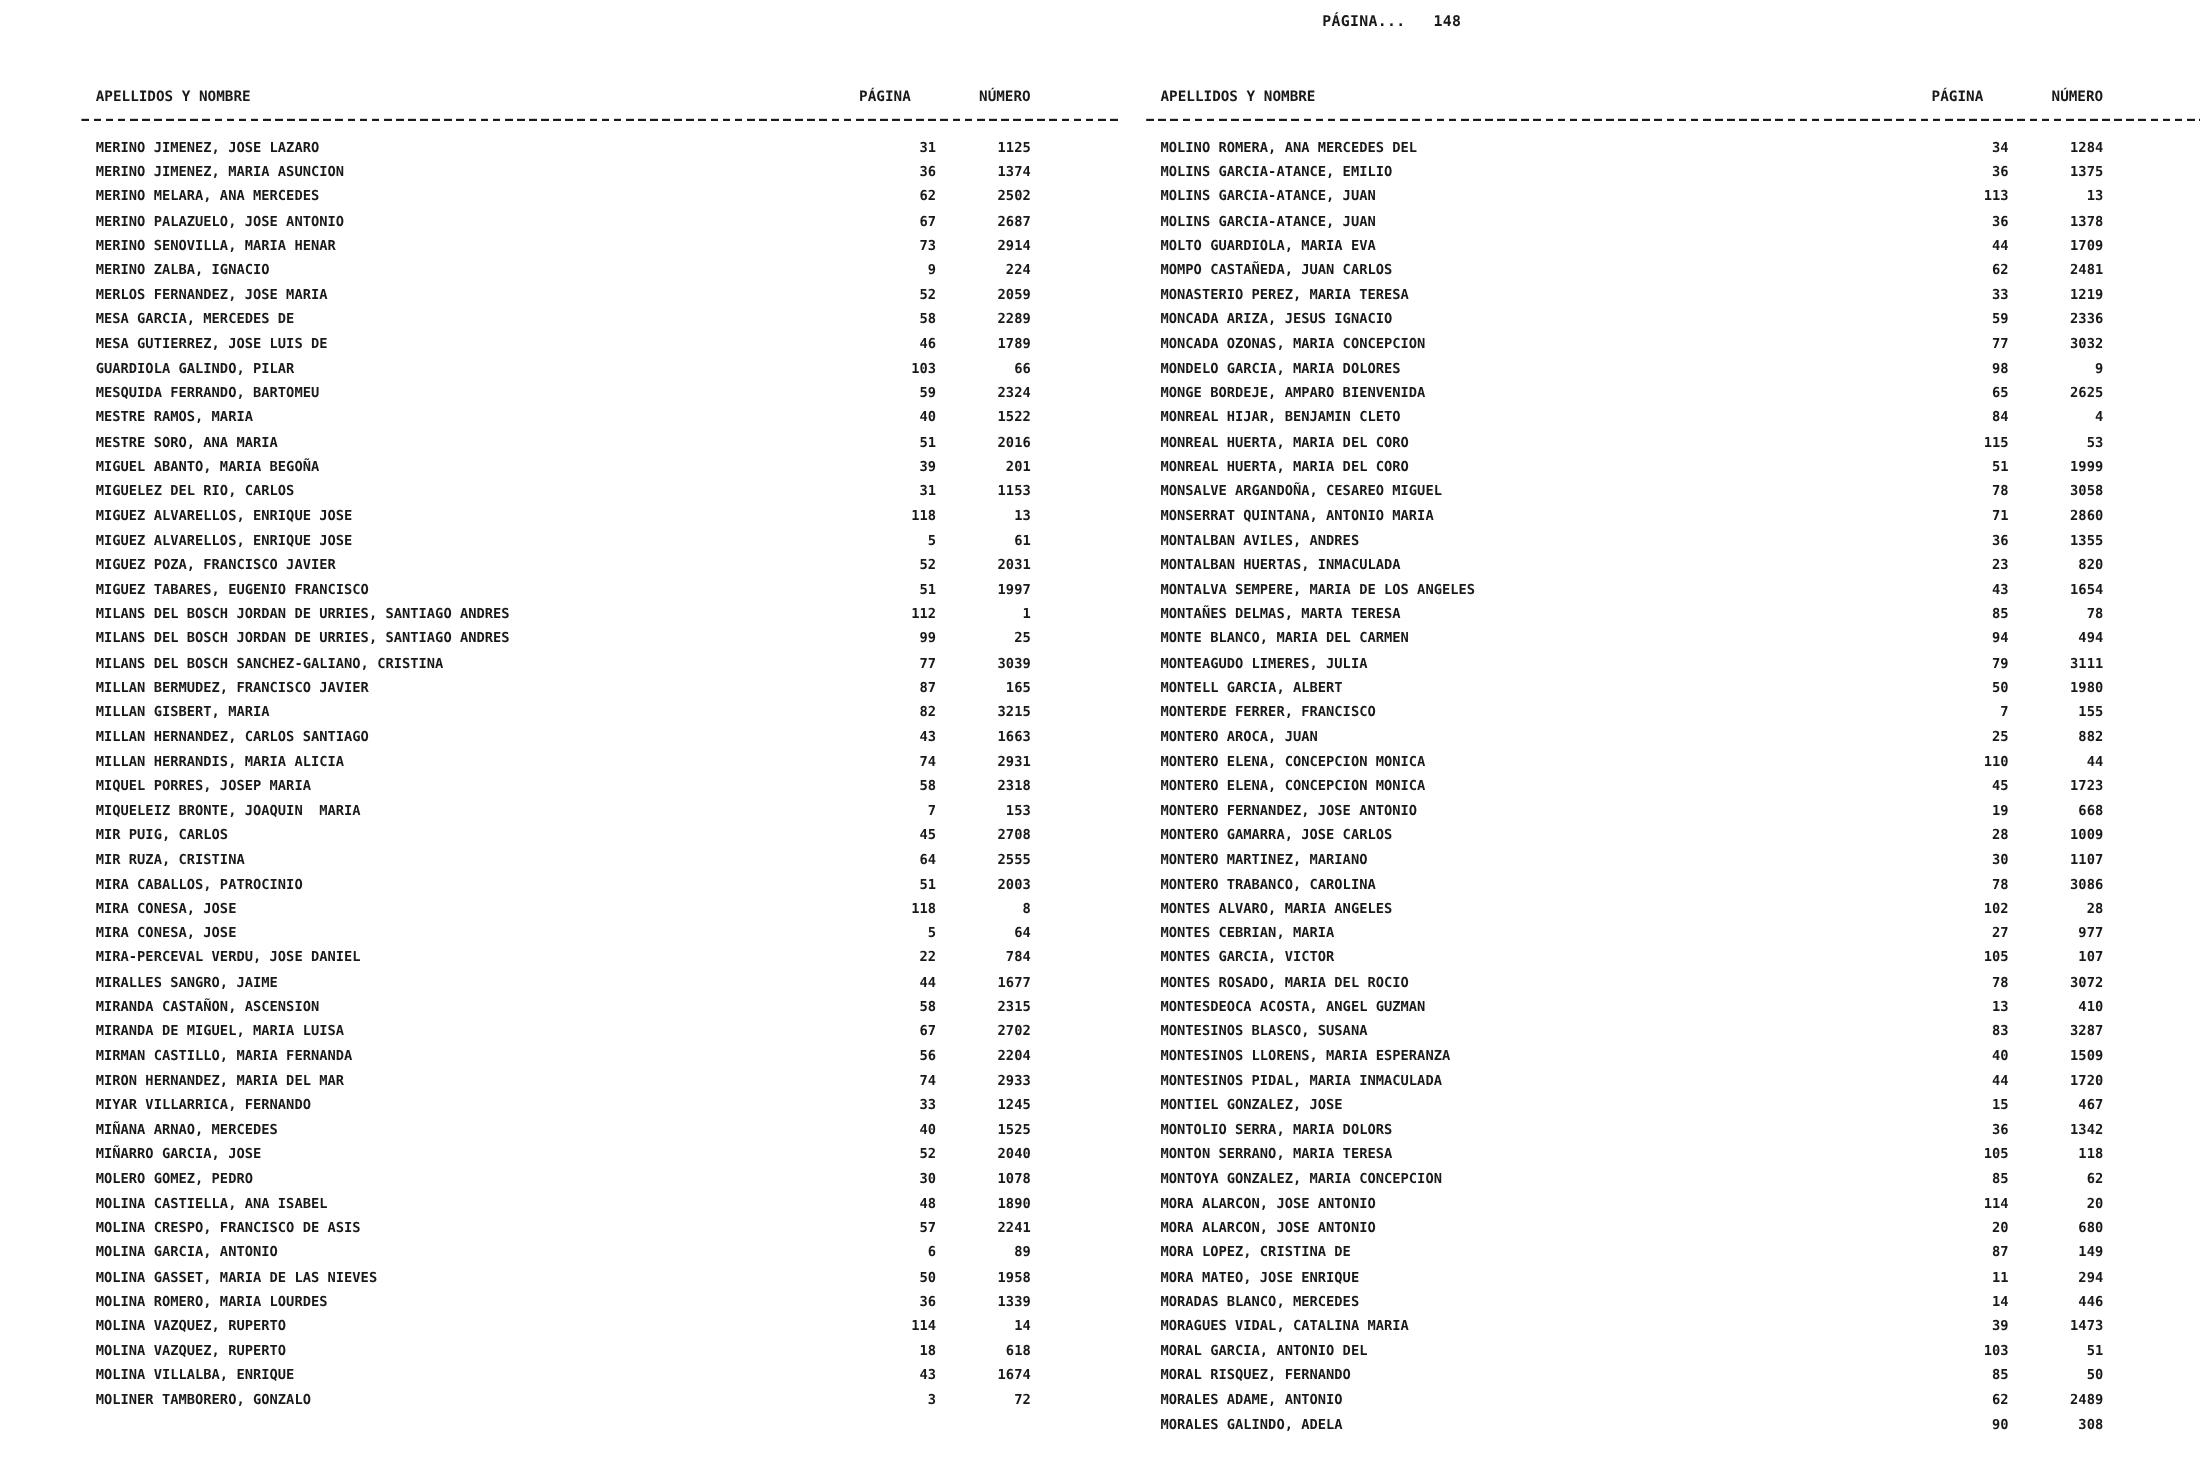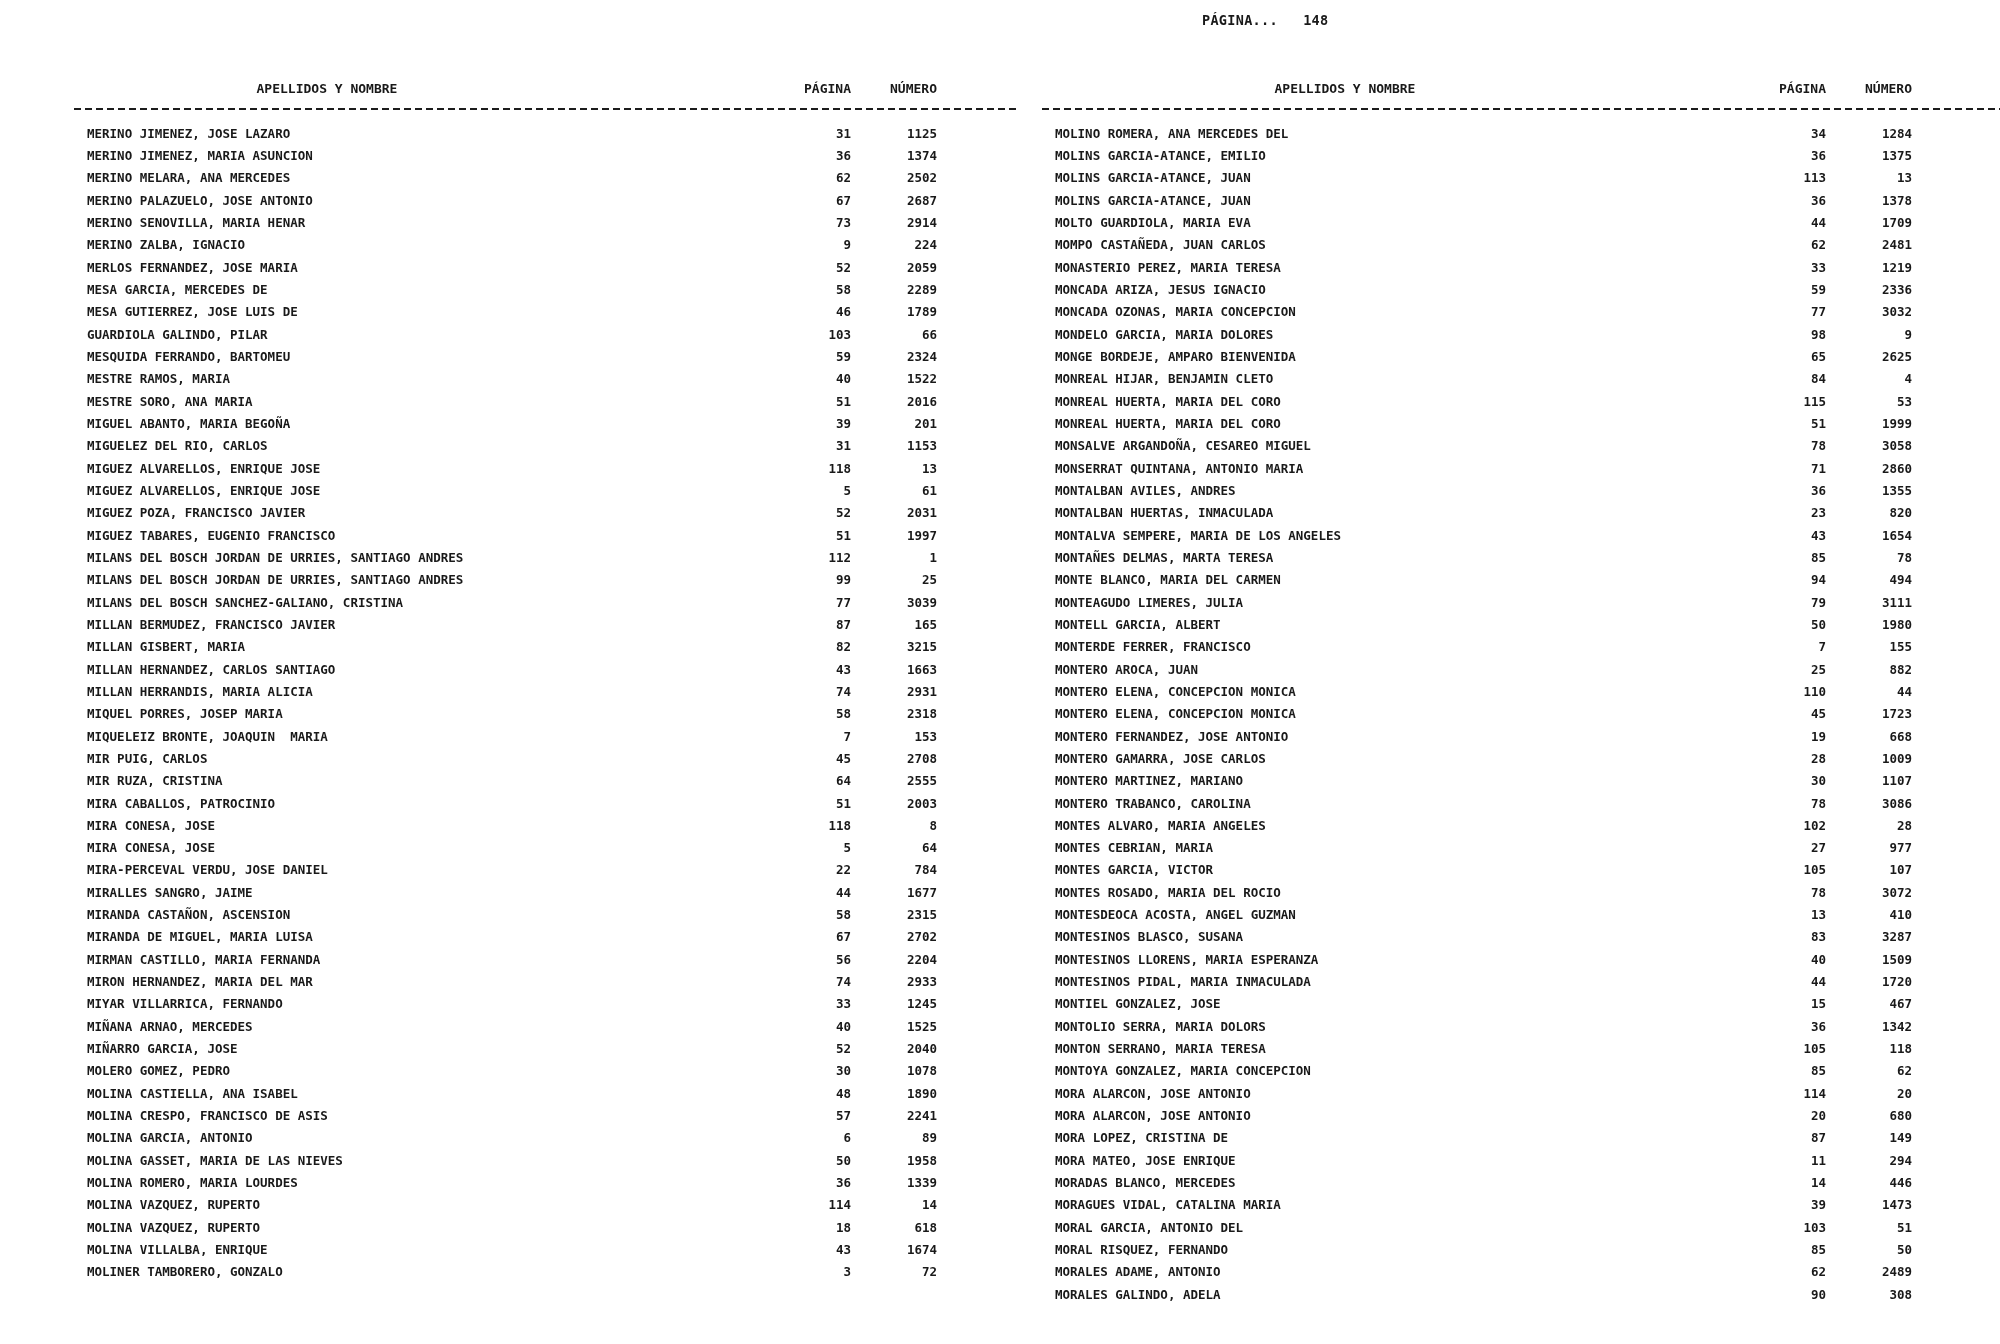--- a/index.html
+++ b/index.html
@@ -29,25 +29,25 @@
 
   .col-headers {
     display:flex;
     align-items:flex-end;
     line-height:18px;
     font-size:13px;
     padding-left:13px;
   }
   .col-left  .col-headers { padding-right:83px; }
   .col-right .col-headers { padding-right:90px; }
-  .hdr-name { text-align:center; white-space:pre; }
+  .hdr-name { text-align:left; white-space:pre; }
   .col-left  .hdr-name { width:480px; }
   .col-right .hdr-name { width:580px; }
   .spacer { flex:1; }
-  .hdr-page   { width:70px; text-align:right; white-space:pre; }
+  .hdr-page   { width:70px; text-align:left; white-space:pre; }
   .hdr-number { width:86px; text-align:right; white-space:pre; }
 
   .dash-line {
     height:2px;
     margin-top:10px;
     background:repeating-linear-gradient(90deg, #1c1c1c 0 7px, transparent 7px 11px);
   }
 
   .rows { margin-top:12px; padding-left:13px; }
   .col-left  .rows { padding-right:83px; }

